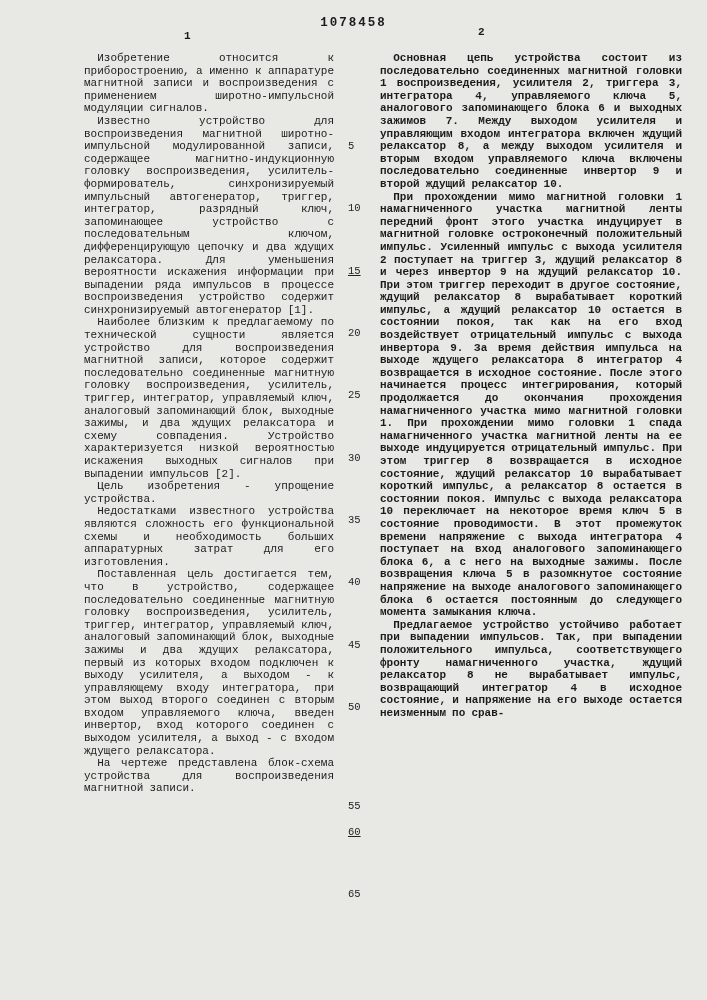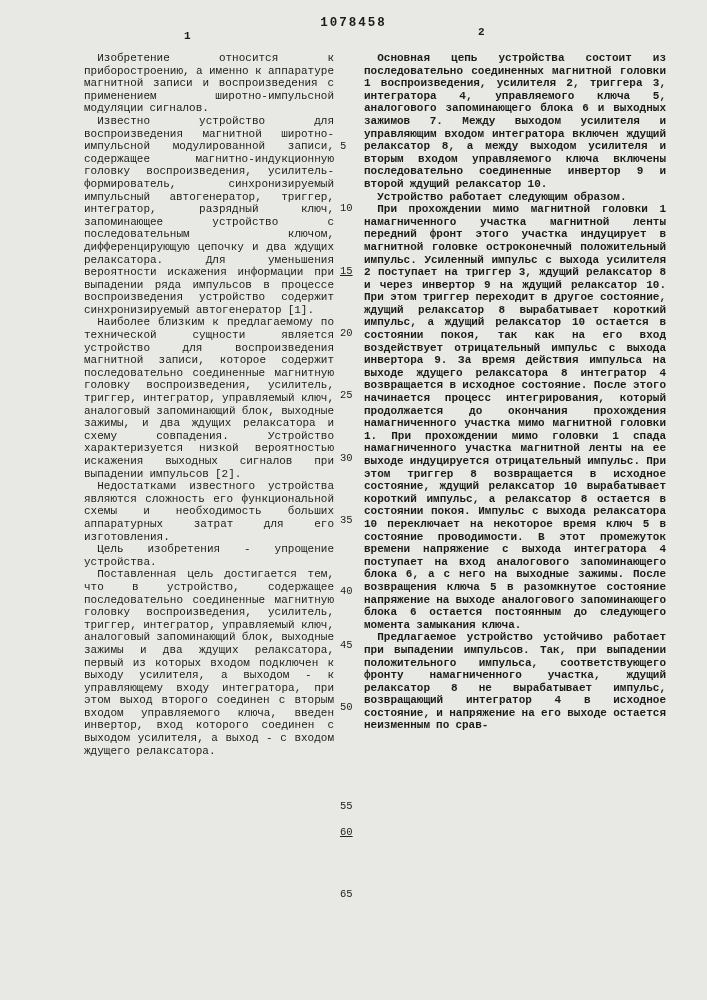--- a/index.html
+++ b/index.html
@@ -9,78 +9,78 @@
     font-family:"Liberation Mono","DejaVu Sans Mono",monospace;
     color:#1b1b1b;
   }
   .page{position:relative;width:707px;height:1000px;overflow:hidden;background:#e8e8e5;border-radius:31px;}
   .patent-num{
     position:absolute;top:16px;left:50%;transform:translateX(-50%);
     font-size:12.5px;letter-spacing:2px;font-weight:bold;
   }
   .col-num-left{position:absolute;top:30px;left:184px;font-size:11px;font-weight:bold;}
   .col-num-right{position:absolute;top:26px;left:478px;font-size:11px;font-weight:bold;}
-  .columns{position:absolute;top:52px;left:84px;display:flex;}
+  .columns{position:absolute;top:52px;left:84px;display:flex;gap:8px;}
   .left-col{width:250px;}
   .right-col{width:302px;font-weight:bold;}
   .gutter{width:30px;position:relative;flex:0 0 30px;}
   .gutter span{position:absolute;left:6px;font-size:10.5px;color:#222;}
   .col p{
     margin:0;
     text-indent:2ch;
     text-align:justify;
     font-size:11px;
     line-height:12.6px;
     overflow-wrap:break-word;
     word-spacing:-0.5px;
   }
   
   .gutter .n0{top:88px;}  .gutter .n1{top:150px;} .gutter .n2{top:213px;text-decoration:underline;}
   .gutter .n3{top:275px;} .gutter .n4{top:337px;} .gutter .n5{top:400px;}
-  .gutter .n6{top:462px;} .gutter .n7{top:524px;margin-top:9px;} .gutter .n8{top:587px;}
+  .gutter .n6{top:462px;} .gutter .n7{top:524px;} .gutter .n8{top:587px;}
   .gutter .n9{top:649px;} .gutter .n10{top:711px;margin-top:37px;} .gutter .n11{top:774px;text-decoration:underline;}
   .gutter .n12{top:836px;}
 </style>
 </head>
 <body>
 
 <div class="page">
 
   <span class="patent-num">1078458</span>
   <span class="col-num-left">1</span>
   <span class="col-num-right">2</span>
 
   <div class="columns">
 
     <div class="col left-col">
       <p>Изобретение относится к приборостроению, а именно к аппаратуре магнитной записи и воспроизведения с применением широтно-импульсной модуляции сигналов.</p>
       <p>Известно устройство для воспроизведения магнитной широтно-импульсной модулированной записи, содержащее магнитно-индукционную головку воспроизведения, усилитель-формирователь, синхронизируемый импульсный автогенератор, триггер, интегратор, разрядный ключ, запоминающее устройство с последовательным ключом, дифференцирующую цепочку и два ждущих релаксатора. Для уменьшения вероятности искажения информации при выпадении ряда импульсов в процессе воспроизведения устройство содержит синхронизируемый автогенератор [1].</p>
       <p>Наиболее близким к предлагаемому по технической сущности является устройство для воспроизведения магнитной записи, которое содержит последовательно соединенные магнитную головку воспроизведения, усилитель, триггер, интегратор, управляемый ключ, аналоговый запоминающий блок, выходные зажимы, и два ждущих релаксатора и схему совпадения. Устройство характеризуется низкой вероятностью искажения выходных сигналов при выпадении импульсов [2].</p>
+      <p>Цель изобретения - упрощение устройства.</p>
       <p>Недостатками известного устройства являются сложность его функциональной схемы и необходимость больших аппаратурных затрат для его изготовления.</p>
-      <p>Цель изобретения - упрощение устройства.</p>
       <p>Поставленная цель достигается тем, что в устройство, содержащее последовательно соединенные магнитную головку воспроизведения, усилитель, триггер, интегратор, управляемый ключ, аналоговый запоминающий блок, выходные зажимы и два ждущих релаксатора, первый из которых входом подключен к выходу усилителя, а выходом - к управляющему входу интегратора, при этом выход второго соединен с вторым входом управляемого ключа, введен инвертор, вход которого соединен с выходом усилителя, а выход - с входом ждущего релаксатора.</p>
+      <p>На чертеже представлена блок-схема устройства для воспроизведения магнитной записи.</p>
     </div>
 
     <div class="gutter">
       <span class="n0">5</span>
       <span class="n1">10</span>
       <span class="n2">15</span>
       <span class="n3">20</span>
       <span class="n4">25</span>
       <span class="n5">30</span>
       <span class="n6">35</span>
       <span class="n7">40</span>
       <span class="n8">45</span>
       <span class="n9">50</span>
       <span class="n10">55</span>
       <span class="n11">60</span>
       <span class="n12">65</span>
     </div>
 
     <div class="col right-col">
       <p>Основная цепь устройства состоит из последовательно соединенных магнитной головки 1 воспроизведения, усилителя 2, триггера 3, интегратора 4, управляемого ключа 5, аналогового запоминающего блока 6 и выходных зажимов 7. Между выходом усилителя и управляющим входом интегратора включен ждущий релаксатор 8, а между выходом усилителя и вторым входом управляемого ключа включены последовательно соединенные инвертор 9 и второй ждущий релаксатор 10.</p>
-      <p>Устройство работает следующим образом.</p>
       <p>При прохождении мимо магнитной головки 1 намагниченного участка магнитной ленты передний фронт этого участка индуцирует в магнитной головке остроконечный положительный импульс. Усиленный импульс с выхода усилителя 2 поступает на триггер 3, ждущий релаксатор 8 и через инвертор 9 на ждущий релаксатор 10. При этом триггер переходит в другое состояние, ждущий релаксатор 8 вырабатывает короткий импульс, а ждущий релаксатор 10 остается в состоянии покоя, так как на его вход воздействует отрицательный импульс с выхода инвертора 9. За время действия импульса на выходе ждущего релаксатора 8 интегратор 4 возвращается в исходное состояние. После этого начинается процесс интегрирования, который продолжается до окончания прохождения намагниченного участка мимо магнитной головки 1. При прохождении мимо головки 1 спада намагниченного участка магнитной ленты на ее выходе индуцируется отрицательный импульс. При этом триггер 8 возвращается в исходное состояние, ждущий релаксатор 10 вырабатывает короткий импульс, а релаксатор 8 остается в состоянии покоя. Импульс с выхода релаксатора 10 переключает на некоторое время ключ 5 в состояние проводимости. В этот промежуток времени напряжение с выхода интегратора 4 поступает на вход аналогового запоминающего блока 6, а с него на выходные зажимы. После возвращения ключа 5 в разомкнутое состояние напряжение на выходе аналогового запоминающего блока 6 остается постоянным до следующего момента замыкания ключа.</p>
       <p>Предлагаемое устройство устойчиво работает при выпадении импульсов. Так, при выпадении положительного импульса, соответствующего фронту намагниченного участка, ждущий релаксатор 8 не вырабатывает импульс, возвращающий интегратор 4 в исходное состояние, и напряжение на его выходе остается неизменным по срав-</p>
     </div>
 
   </div>
 </div>
 
 </body></html>

